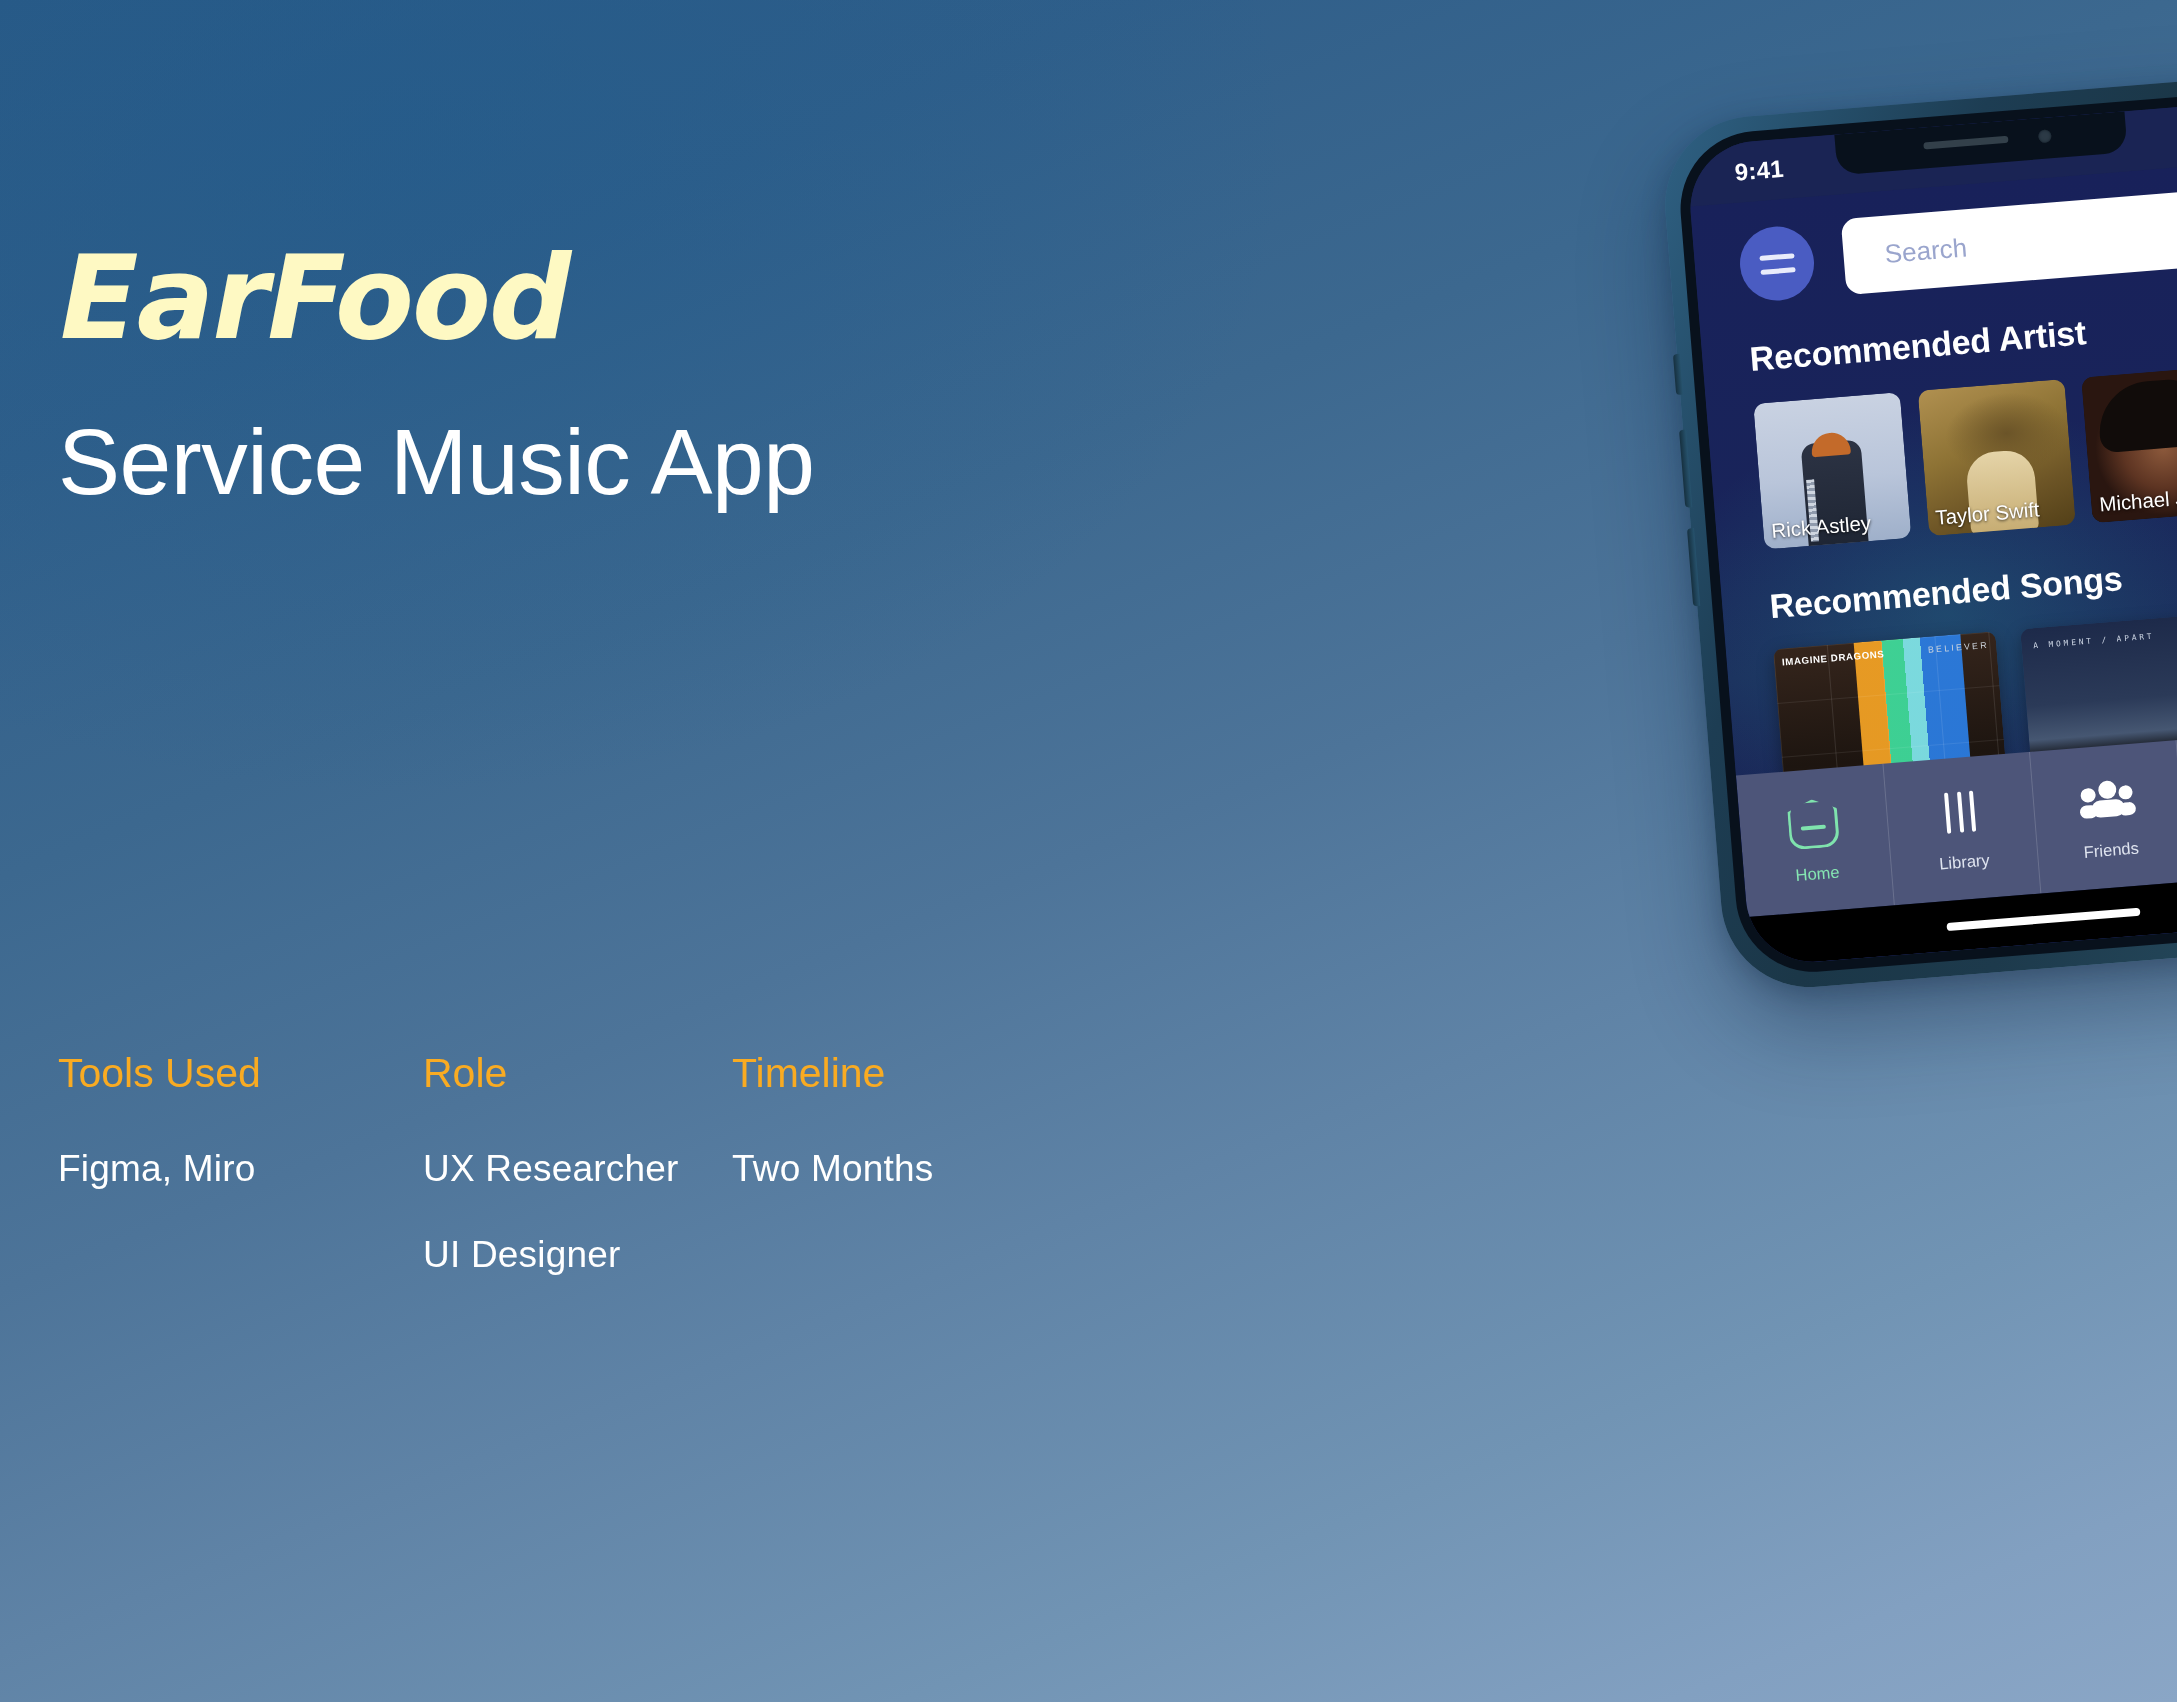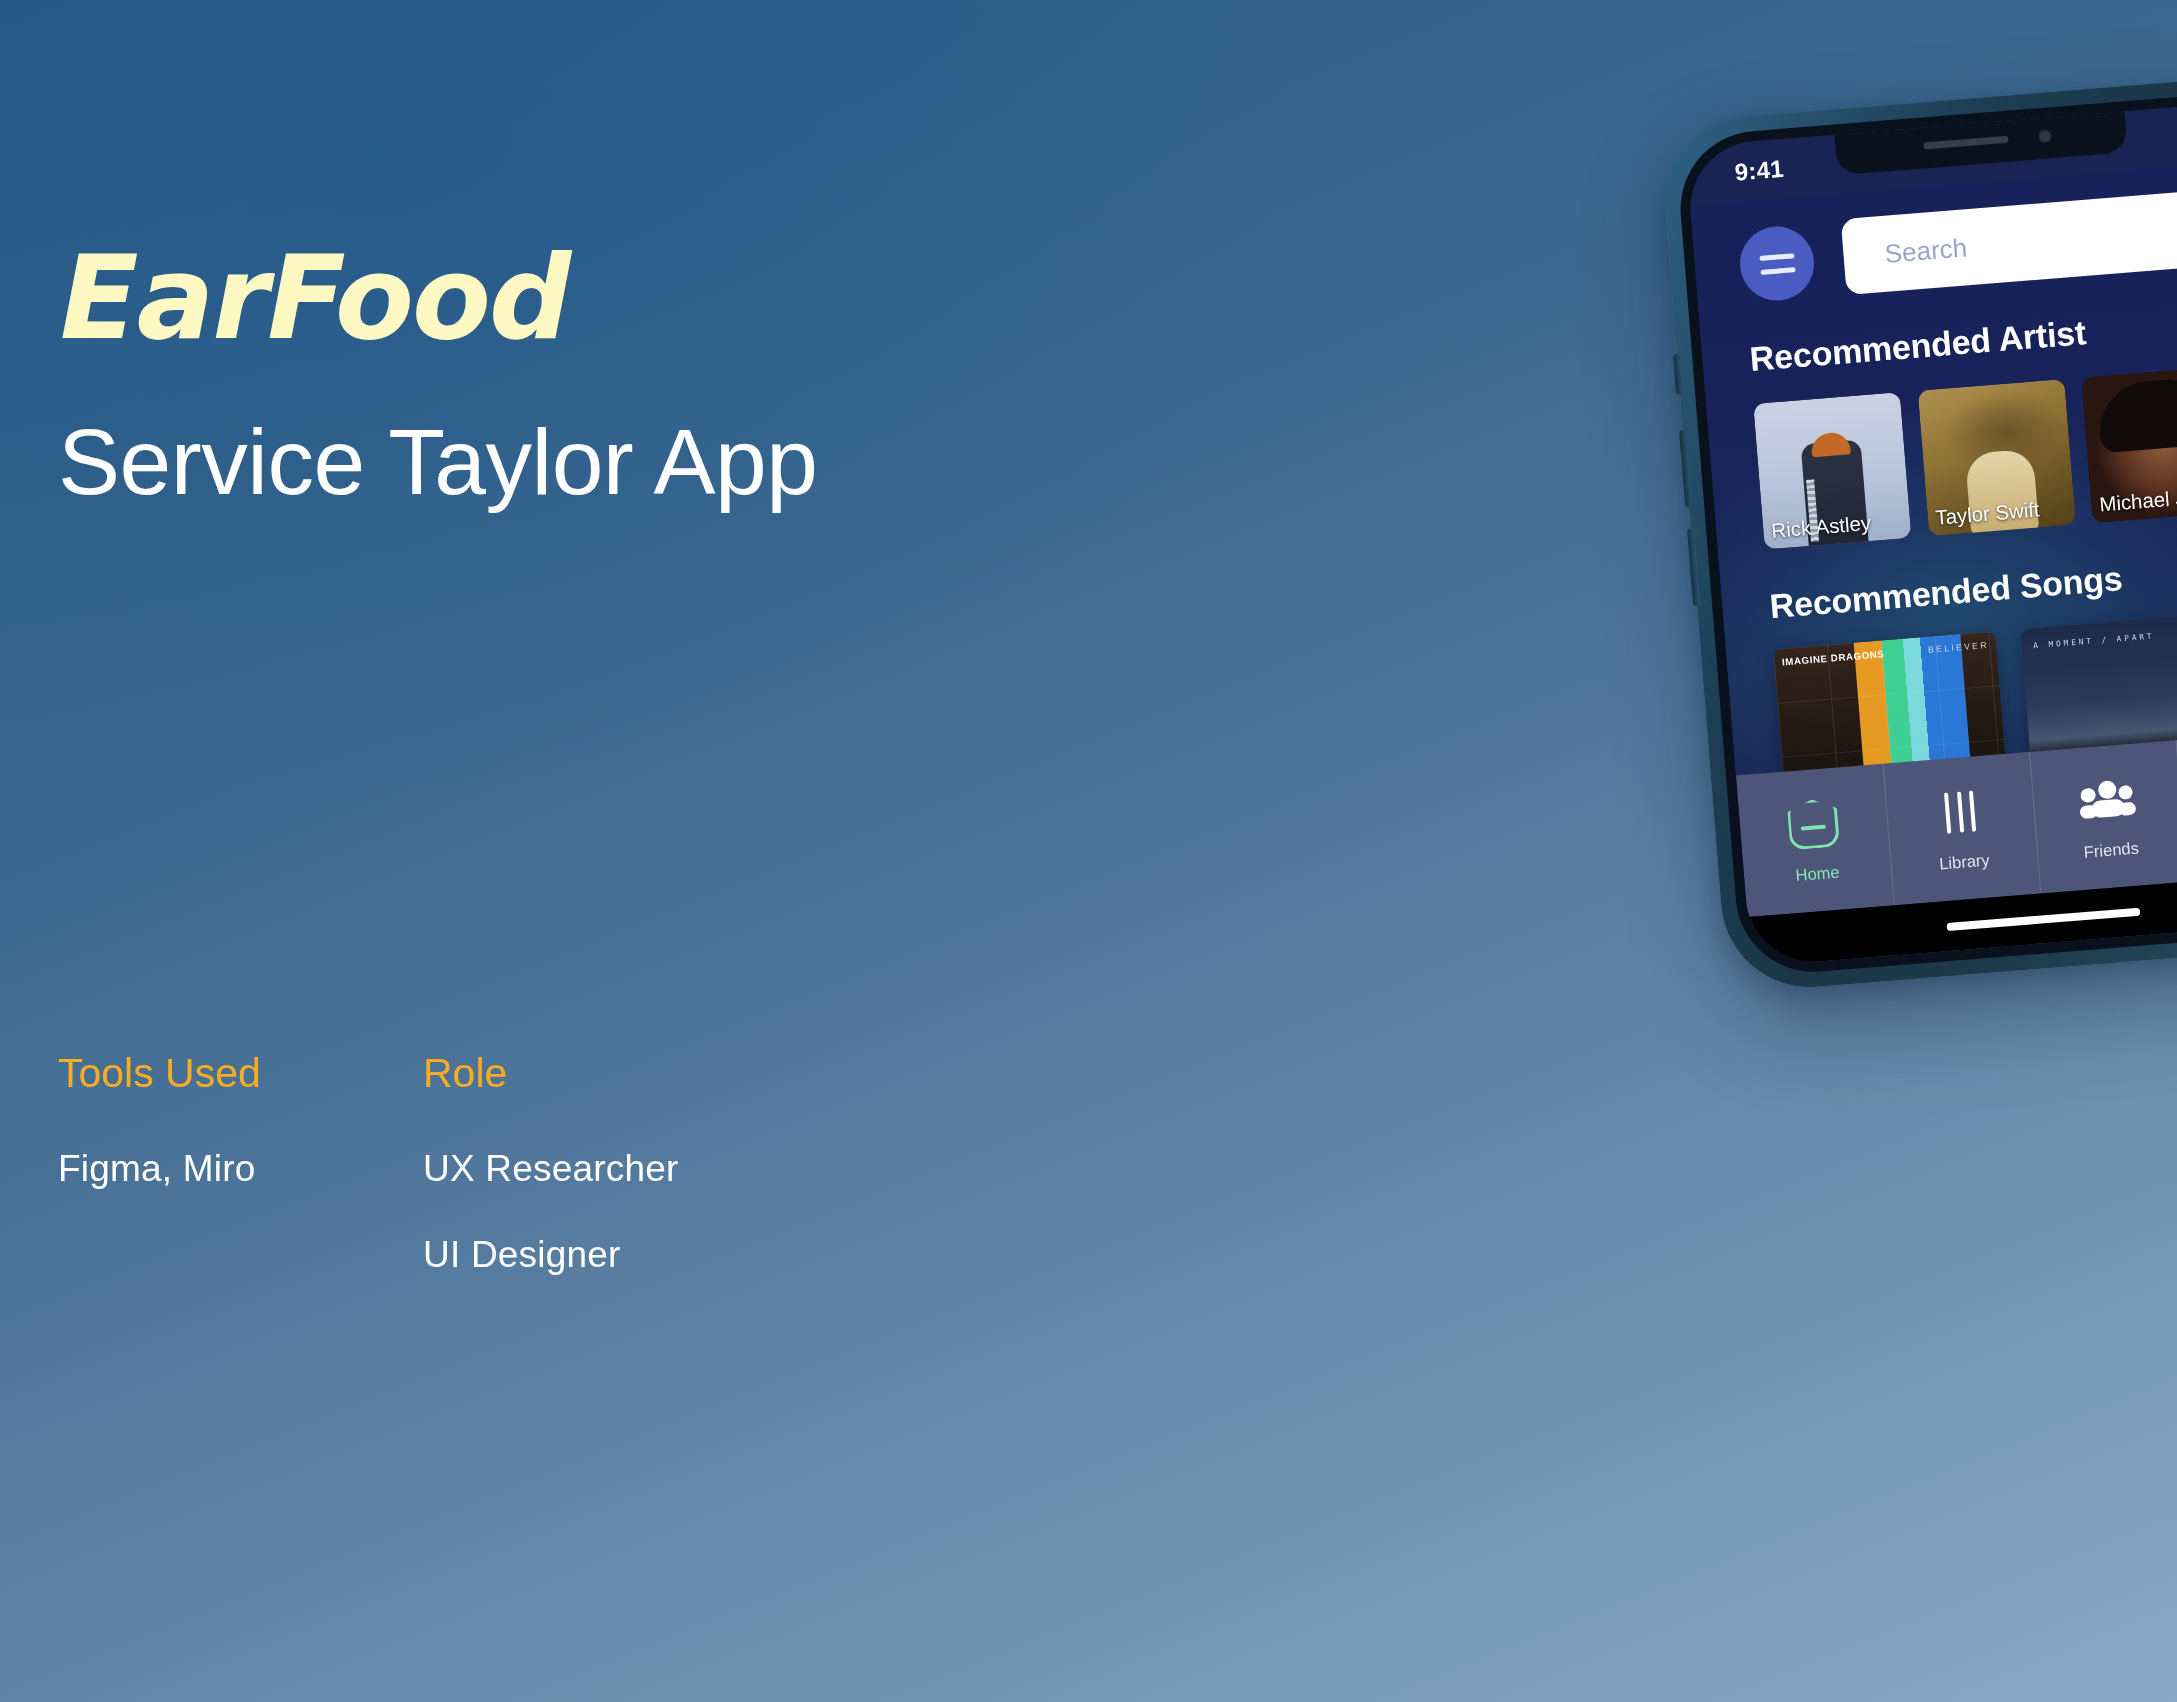--- a/index.html
+++ b/index.html
@@ -370,36 +370,40 @@
 
 <div id="bg">
   <div id="bg-sheen"></div>
 </div>
 
 <div id="left">
 
   <div class="brand">EarFood</div>
 
   <div class="headline">
-    <div>Service Taylor App</div>
+    <div>Service Music App</div>
   </div>
 
   <div id="meta">
 
     <div class="meta-col c1">
       <div class="meta-label">Tools Used</div>
       <div class="meta-value">Figma, Miro</div>
     </div>
 
     <div class="meta-col c0">
       <div class="meta-label">Role</div>
       <div class="meta-value">UX Researcher</div>
       <div class="meta-value">UI Designer</div>
     </div>
 
+    <div class="meta-col c2">
+      <div class="meta-label">Timeline</div>
+      <div class="meta-value">Two Months</div>
+    </div>
 
   </div>
 </div>
 
 <div id="phone">
   <div id="phone-frame"></div>
 
   <div class="side-btn sb1"></div>
   <div class="side-btn sb2"></div>
   <div class="side-btn sb3"></div>

